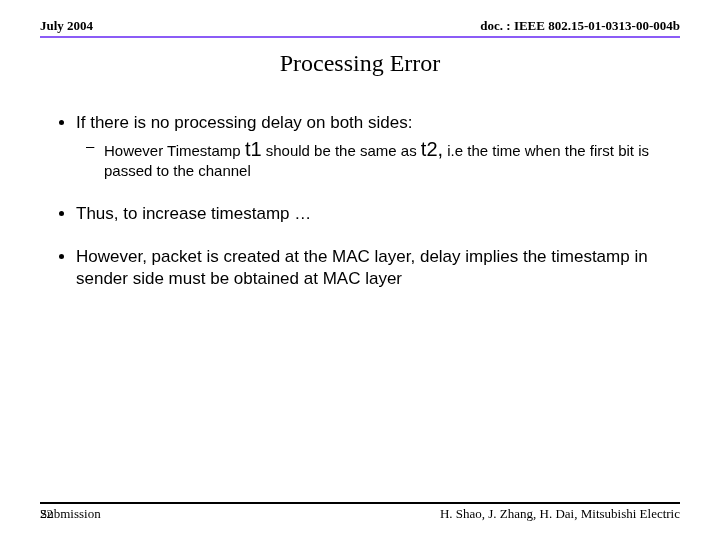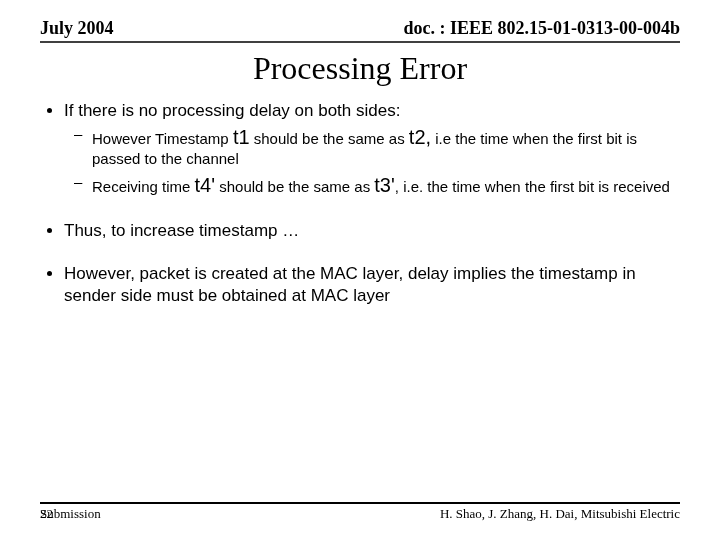--- a/index.html
+++ b/index.html
@@ -18,46 +18,46 @@
     height: 540px;
     box-sizing: border-box;
   }
   .header {
     position: absolute;
     top: 18px;
     left: 40px;
     right: 40px;
     display: flex;
     justify-content: space-between;
-    font-size: 18px;
+    font-size: 13px;
     font-weight: bold;
-    border-bottom: 2px solid #404040;
+    border-bottom: 2px solid #8b5cf6;
     padding-bottom: 2px;
   }
   .title {
     position: absolute;
     top: 50px;
     left: 0;
     right: 0;
     text-align: center;
-    font-size: 32px;
+    font-size: 24px;
     font-family: "Times New Roman", Times, serif;
   }
   .body {
     position: absolute;
     top: 100px;
     left: 40px;
     right: 40px;
     font-family: Arial, Helvetica, sans-serif;
     font-size: 17px;
     line-height: 1.25;
   }
   ul.top {
     list-style: disc;
-    margin: 0;
+    margin: 12px;
     padding-left: 24px;
   }
   ul.top > li {
     margin-bottom: 22px;
   }
   ul.sub {
     list-style: none;
     margin: 4px 0 0 0;
     padding-left: 28px;
     font-size: 15px;
@@ -109,23 +109,20 @@
   <div class="title">Processing Error</div>
 
   <div class="body">
     <ul class="top">
       <li>
         <span>If there is no processing delay on both sides:</span>
         <ul class="sub">
           <li>
             <span>However Timestamp </span><span class="tvar">t1</span><span> should be the same as </span><span class="tvar">t2,</span><span> i.e the time when the first bit is passed to the channel</span>
           </li>
-          <li>
-            <span>Receiving time </span><span class="tvar">t4'</span><span> should be the same as </span><span class="tvar">t3'</span><span>, i.e. the time when the first bit is received</span>
-          </li>
         </ul>
       </li>
       <li>
         <span>Thus, to increase timestamp …</span>
       </li>
       <li>
         <span>However, packet is created at the MAC layer, delay implies the timestamp in sender side must be obtained at MAC layer</span>
       </li>
     </ul>
   </div>

